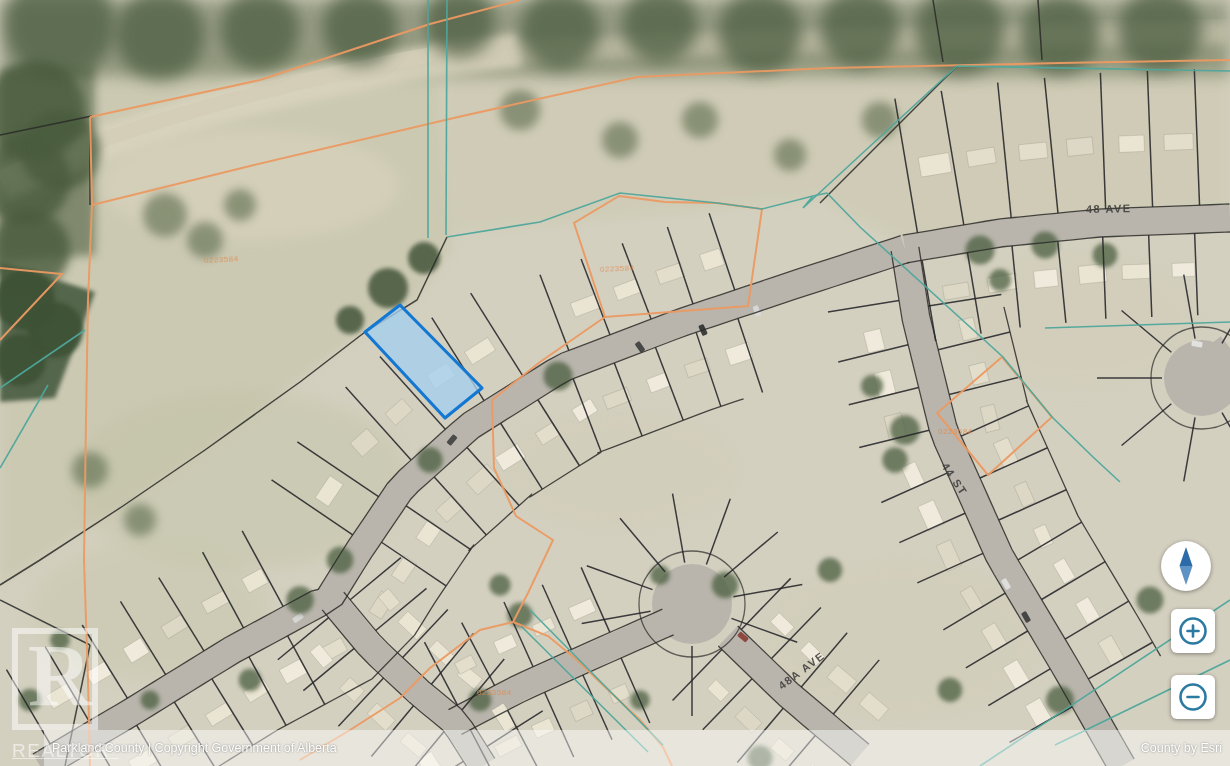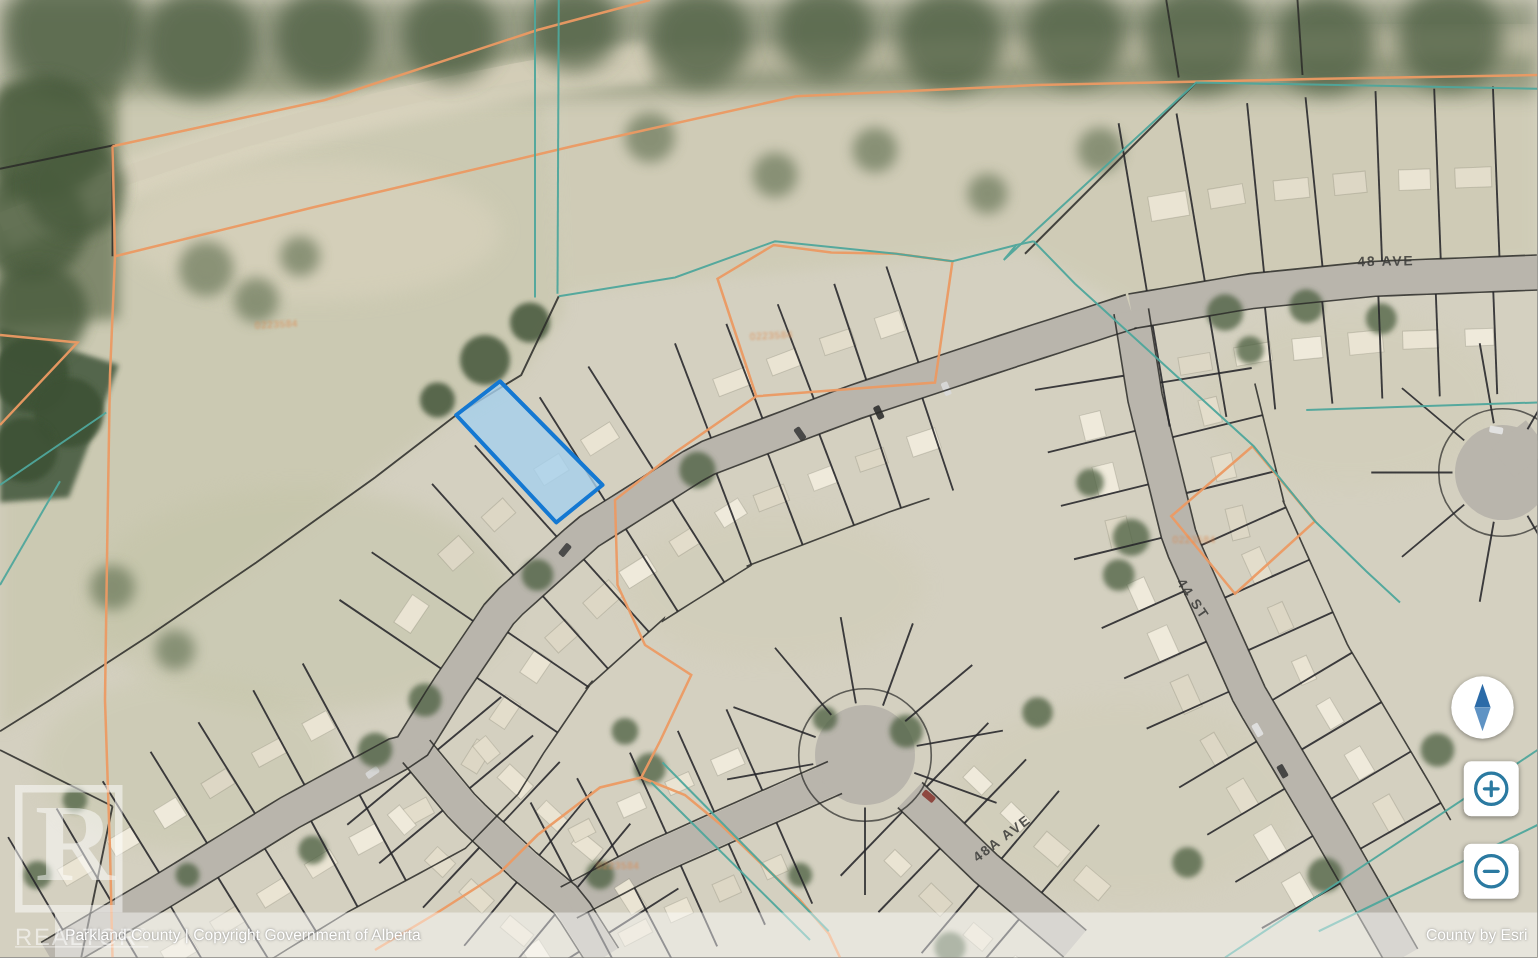--- a/index.html
+++ b/index.html
@@ -1,17 +1,17 @@
 <!DOCTYPE html>
 <html><head>
 <meta charset="utf-8">
 <style>
   html,body{margin:0;padding:0;background:#888;}
   #stage{position:relative;width:1230px;height:766px;overflow:hidden;
-         font-family:"Liberation Sans",sans-serif;background:#737373;}
+         font-family:"Liberation Sans",sans-serif;background:#d946ef;}
   #mapsvg{position:absolute;left:0;top:0;}
   .street-label{font-size:11px;fill:#3a3a38;letter-spacing:1.5px;font-weight:bold;opacity:.85;}
   .plan-label{font-size:8px;fill:#dd8a50;letter-spacing:.5px;opacity:.8;filter:url(#blur1);}
   
   .wm{position:absolute;left:12px;top:628px;color:rgba(255,255,255,.55);z-index:5;}
   .wm-box{width:74px;height:90px;border:6px solid rgba(255,255,255,.5);position:relative;}
   .wm-r{position:absolute;left:10px;top:-4px;font-family:"Liberation Serif",serif;
         font-weight:bold;font-size:88px;line-height:92px;color:rgba(255,255,255,.5);}
   .wm-text{margin-top:10px;font-size:19px;letter-spacing:1.5px;color:rgba(255,255,255,.55);white-space:nowrap;text-decoration:underline;}
   .wm-text sup{font-size:9px;}

